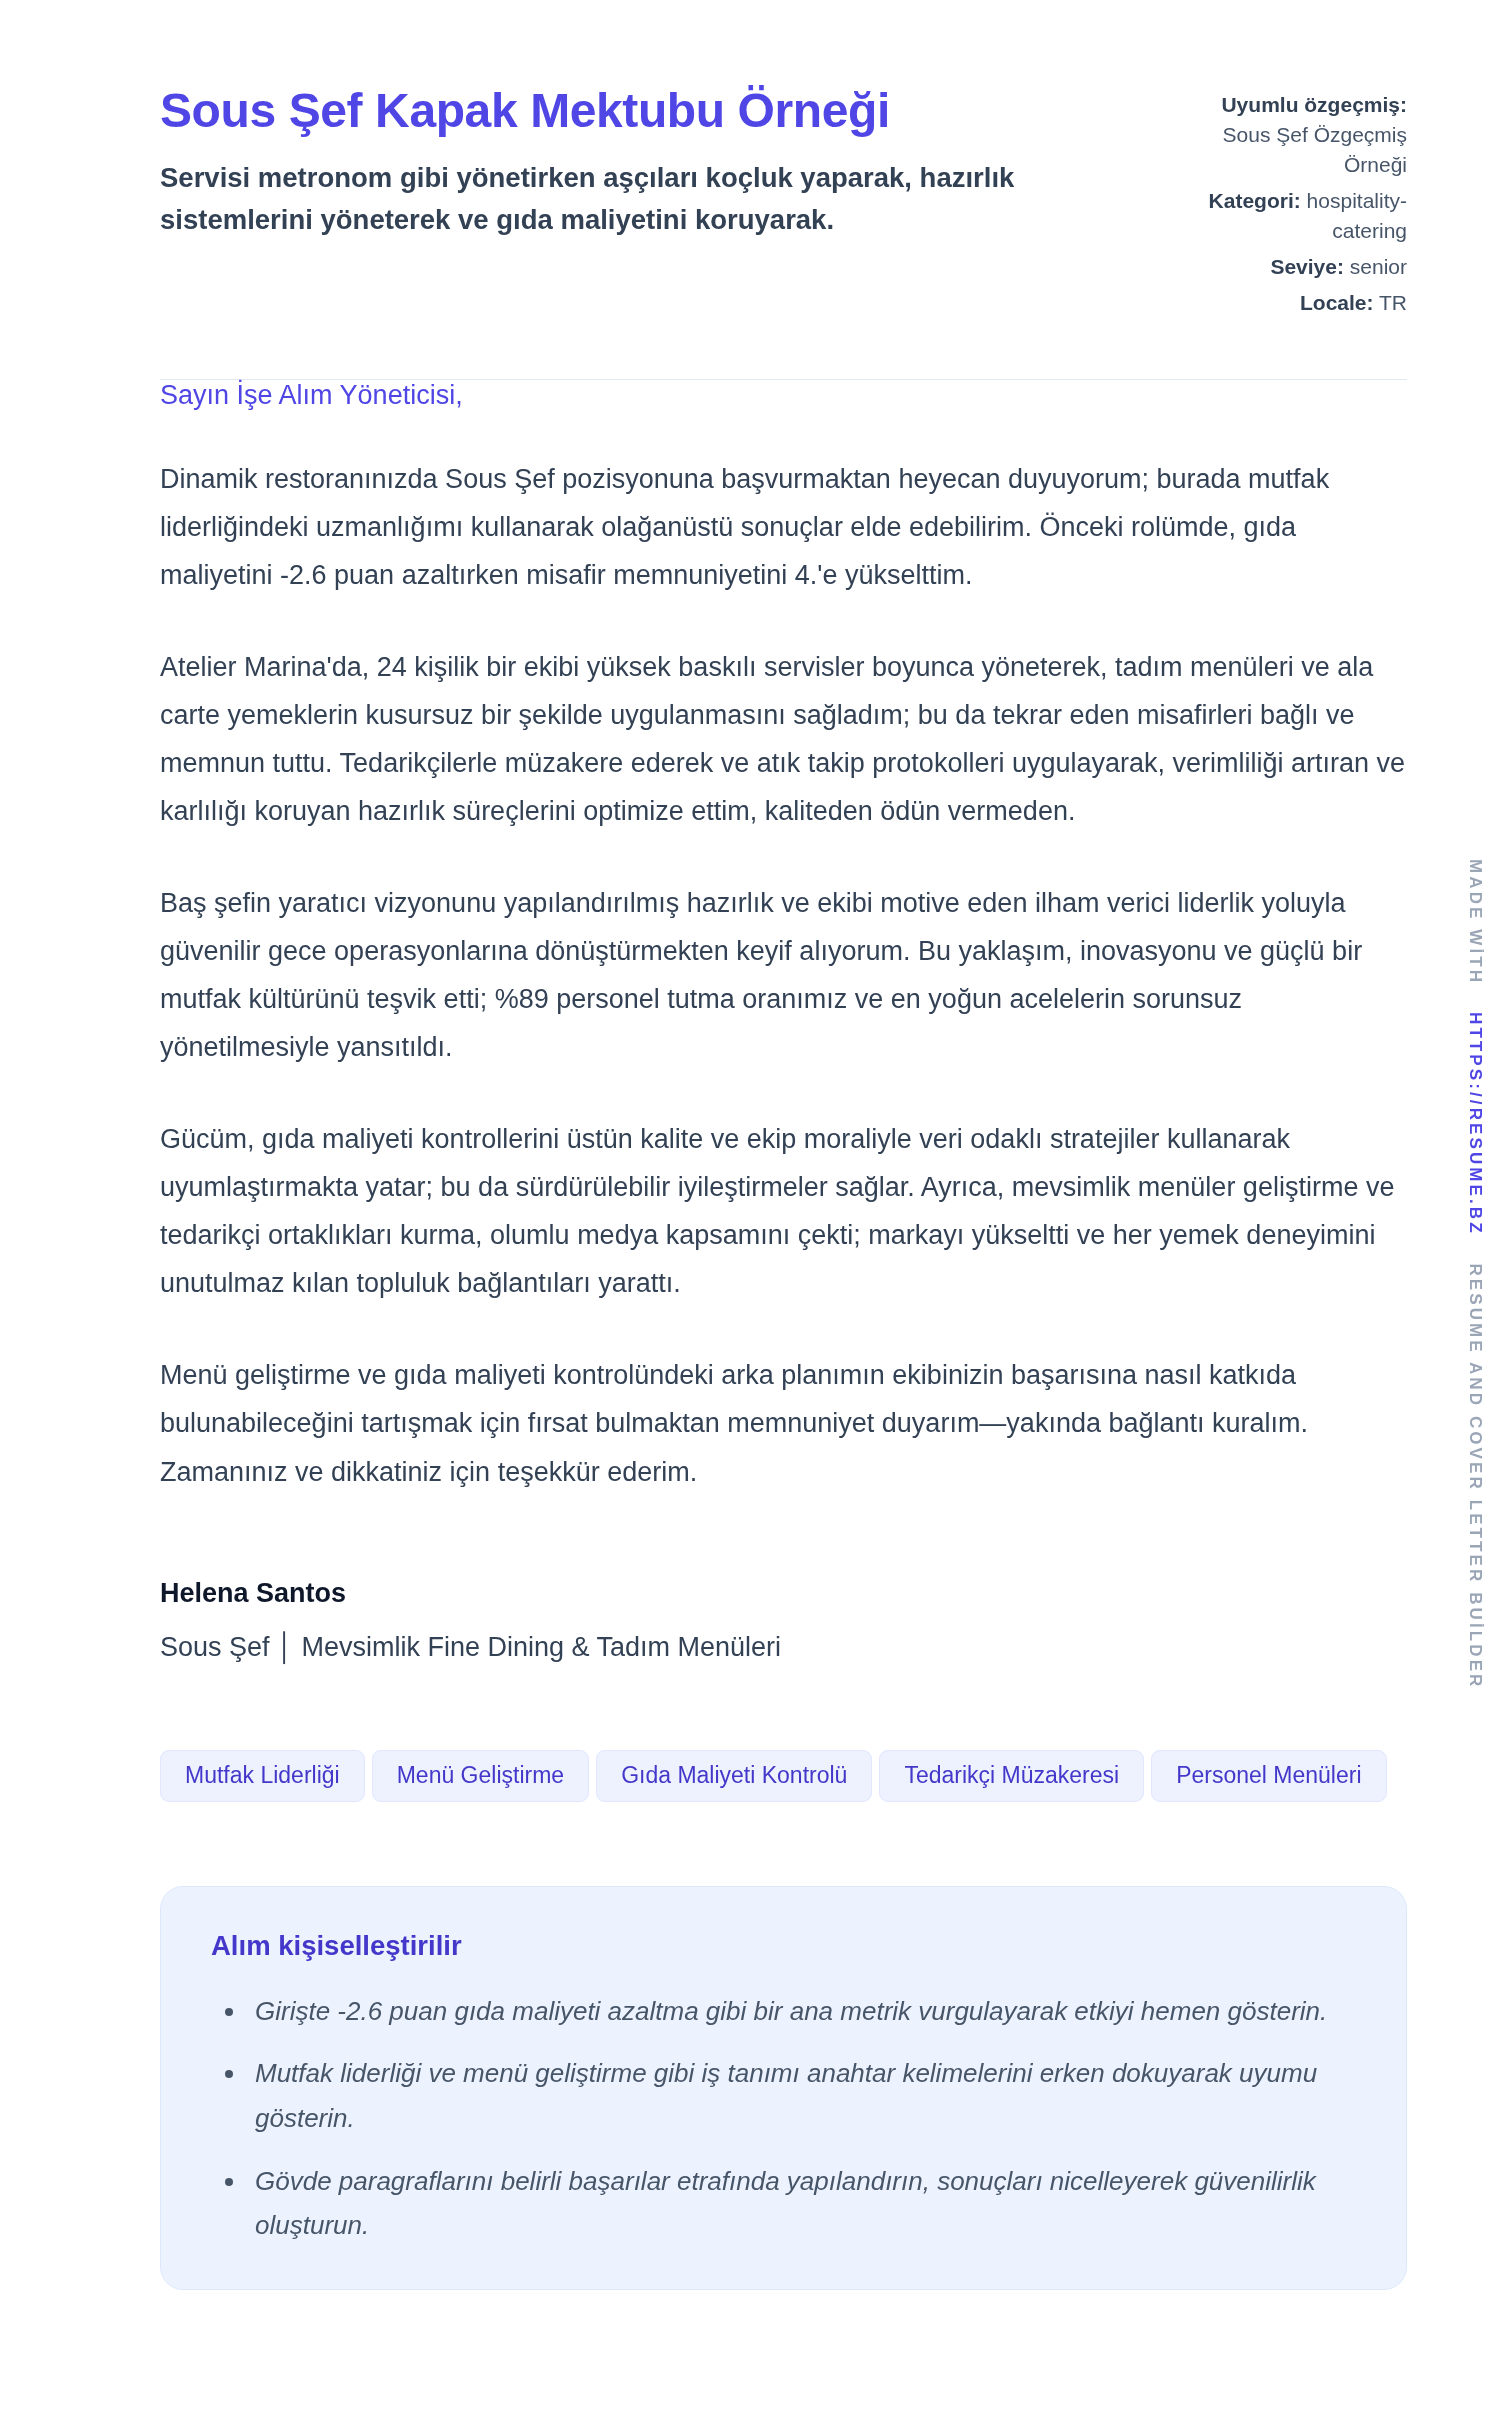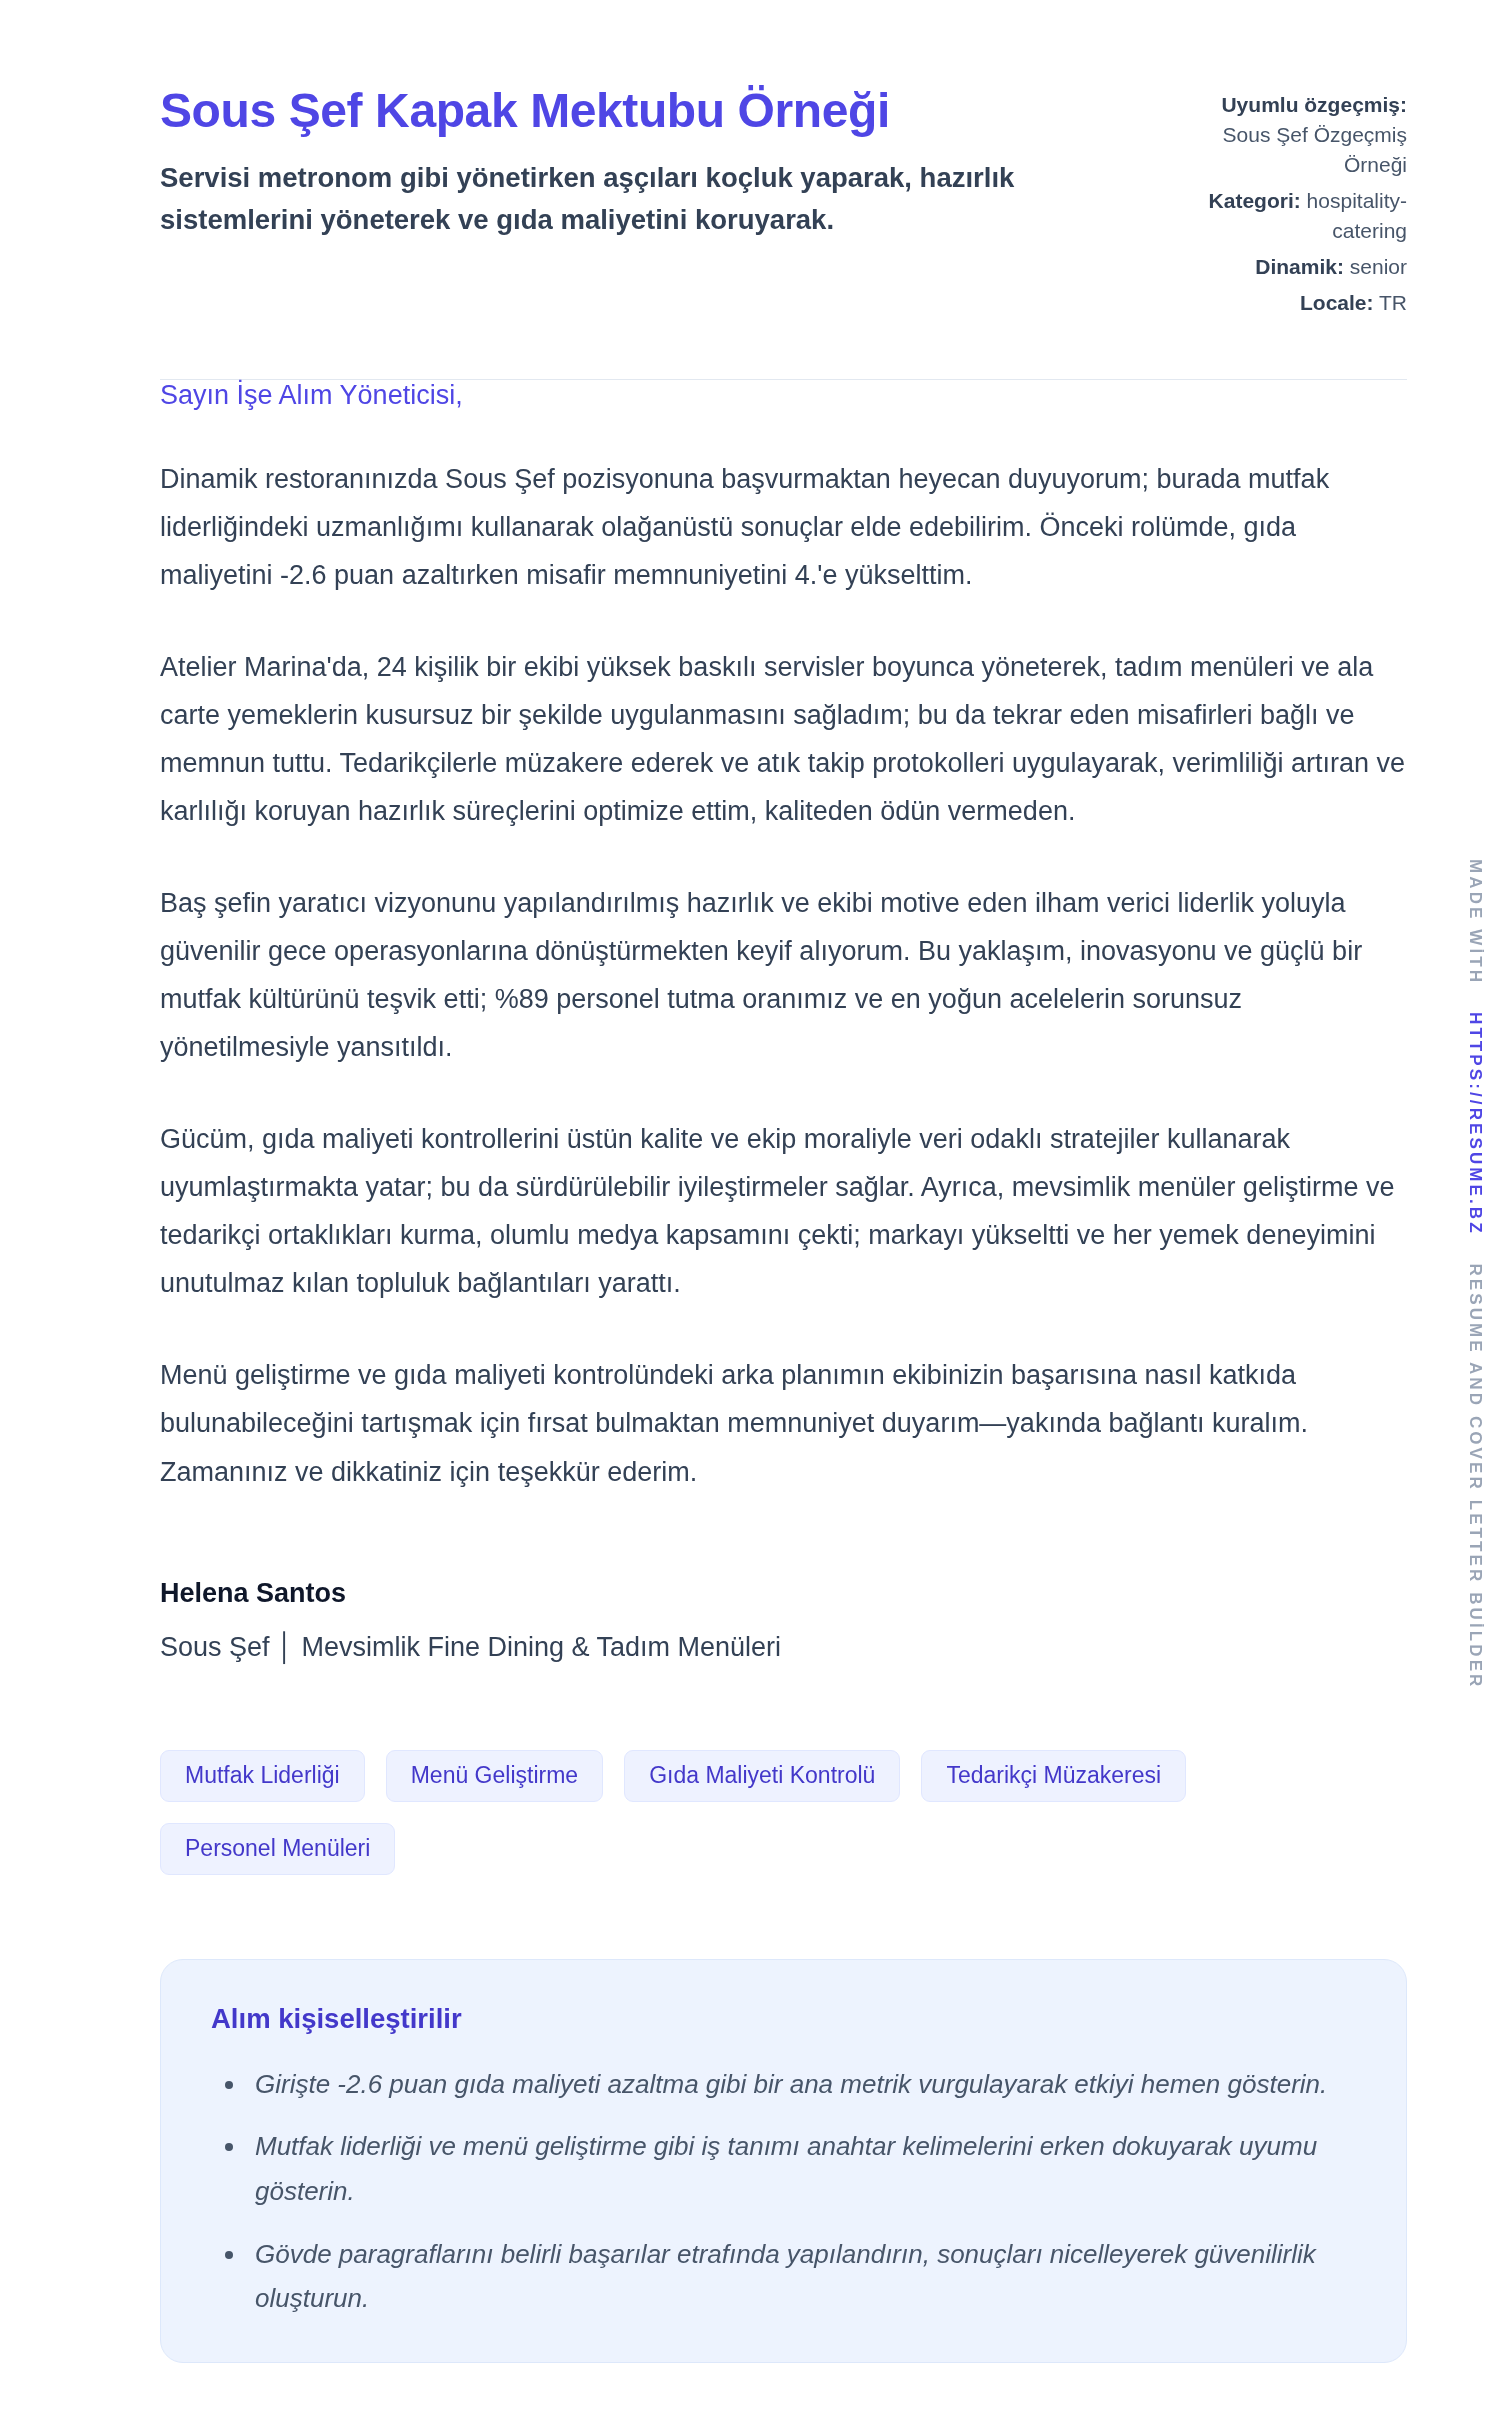--- a/index.html
+++ b/index.html
@@ -85,21 +85,21 @@
   .signature-role {
     margin-top: 23px;
     font-size: 27px;
     color: #334155;
   }
 
   
   .tags {
     display: flex;
     flex-wrap: wrap;
-    gap: 21px;
+    gap: 7px;
     margin-top: 87px;
   }
   .tag {
     background: #eef2ff;
     color: #4338ca;
     border: 0.9px solid #e0e7ff;
     border-radius: 9px;
     padding: 11.5px 24px;
     font-size: 23px;
     font-weight: 500;
@@ -170,21 +170,21 @@
       <div class="meta">
         <div class="meta-row">
           <span class="label">Uyumlu özgeçmiş:</span>
           <span class="value">Sous Şef Özgeçmiş Örneği</span>
         </div>
         <div class="meta-row">
           <span class="label">Kategori:</span>
           <span class="value">hospitality-catering</span>
         </div>
         <div class="meta-row">
-          <span class="label">Dinamik:</span>
+          <span class="label">Seviye:</span>
           <span class="value">senior</span>
         </div>
         <div class="meta-row">
           <span class="label">Locale:</span>
           <span class="value">TR</span>
         </div>
       </div>
     </div>
 
     <hr class="divider">

